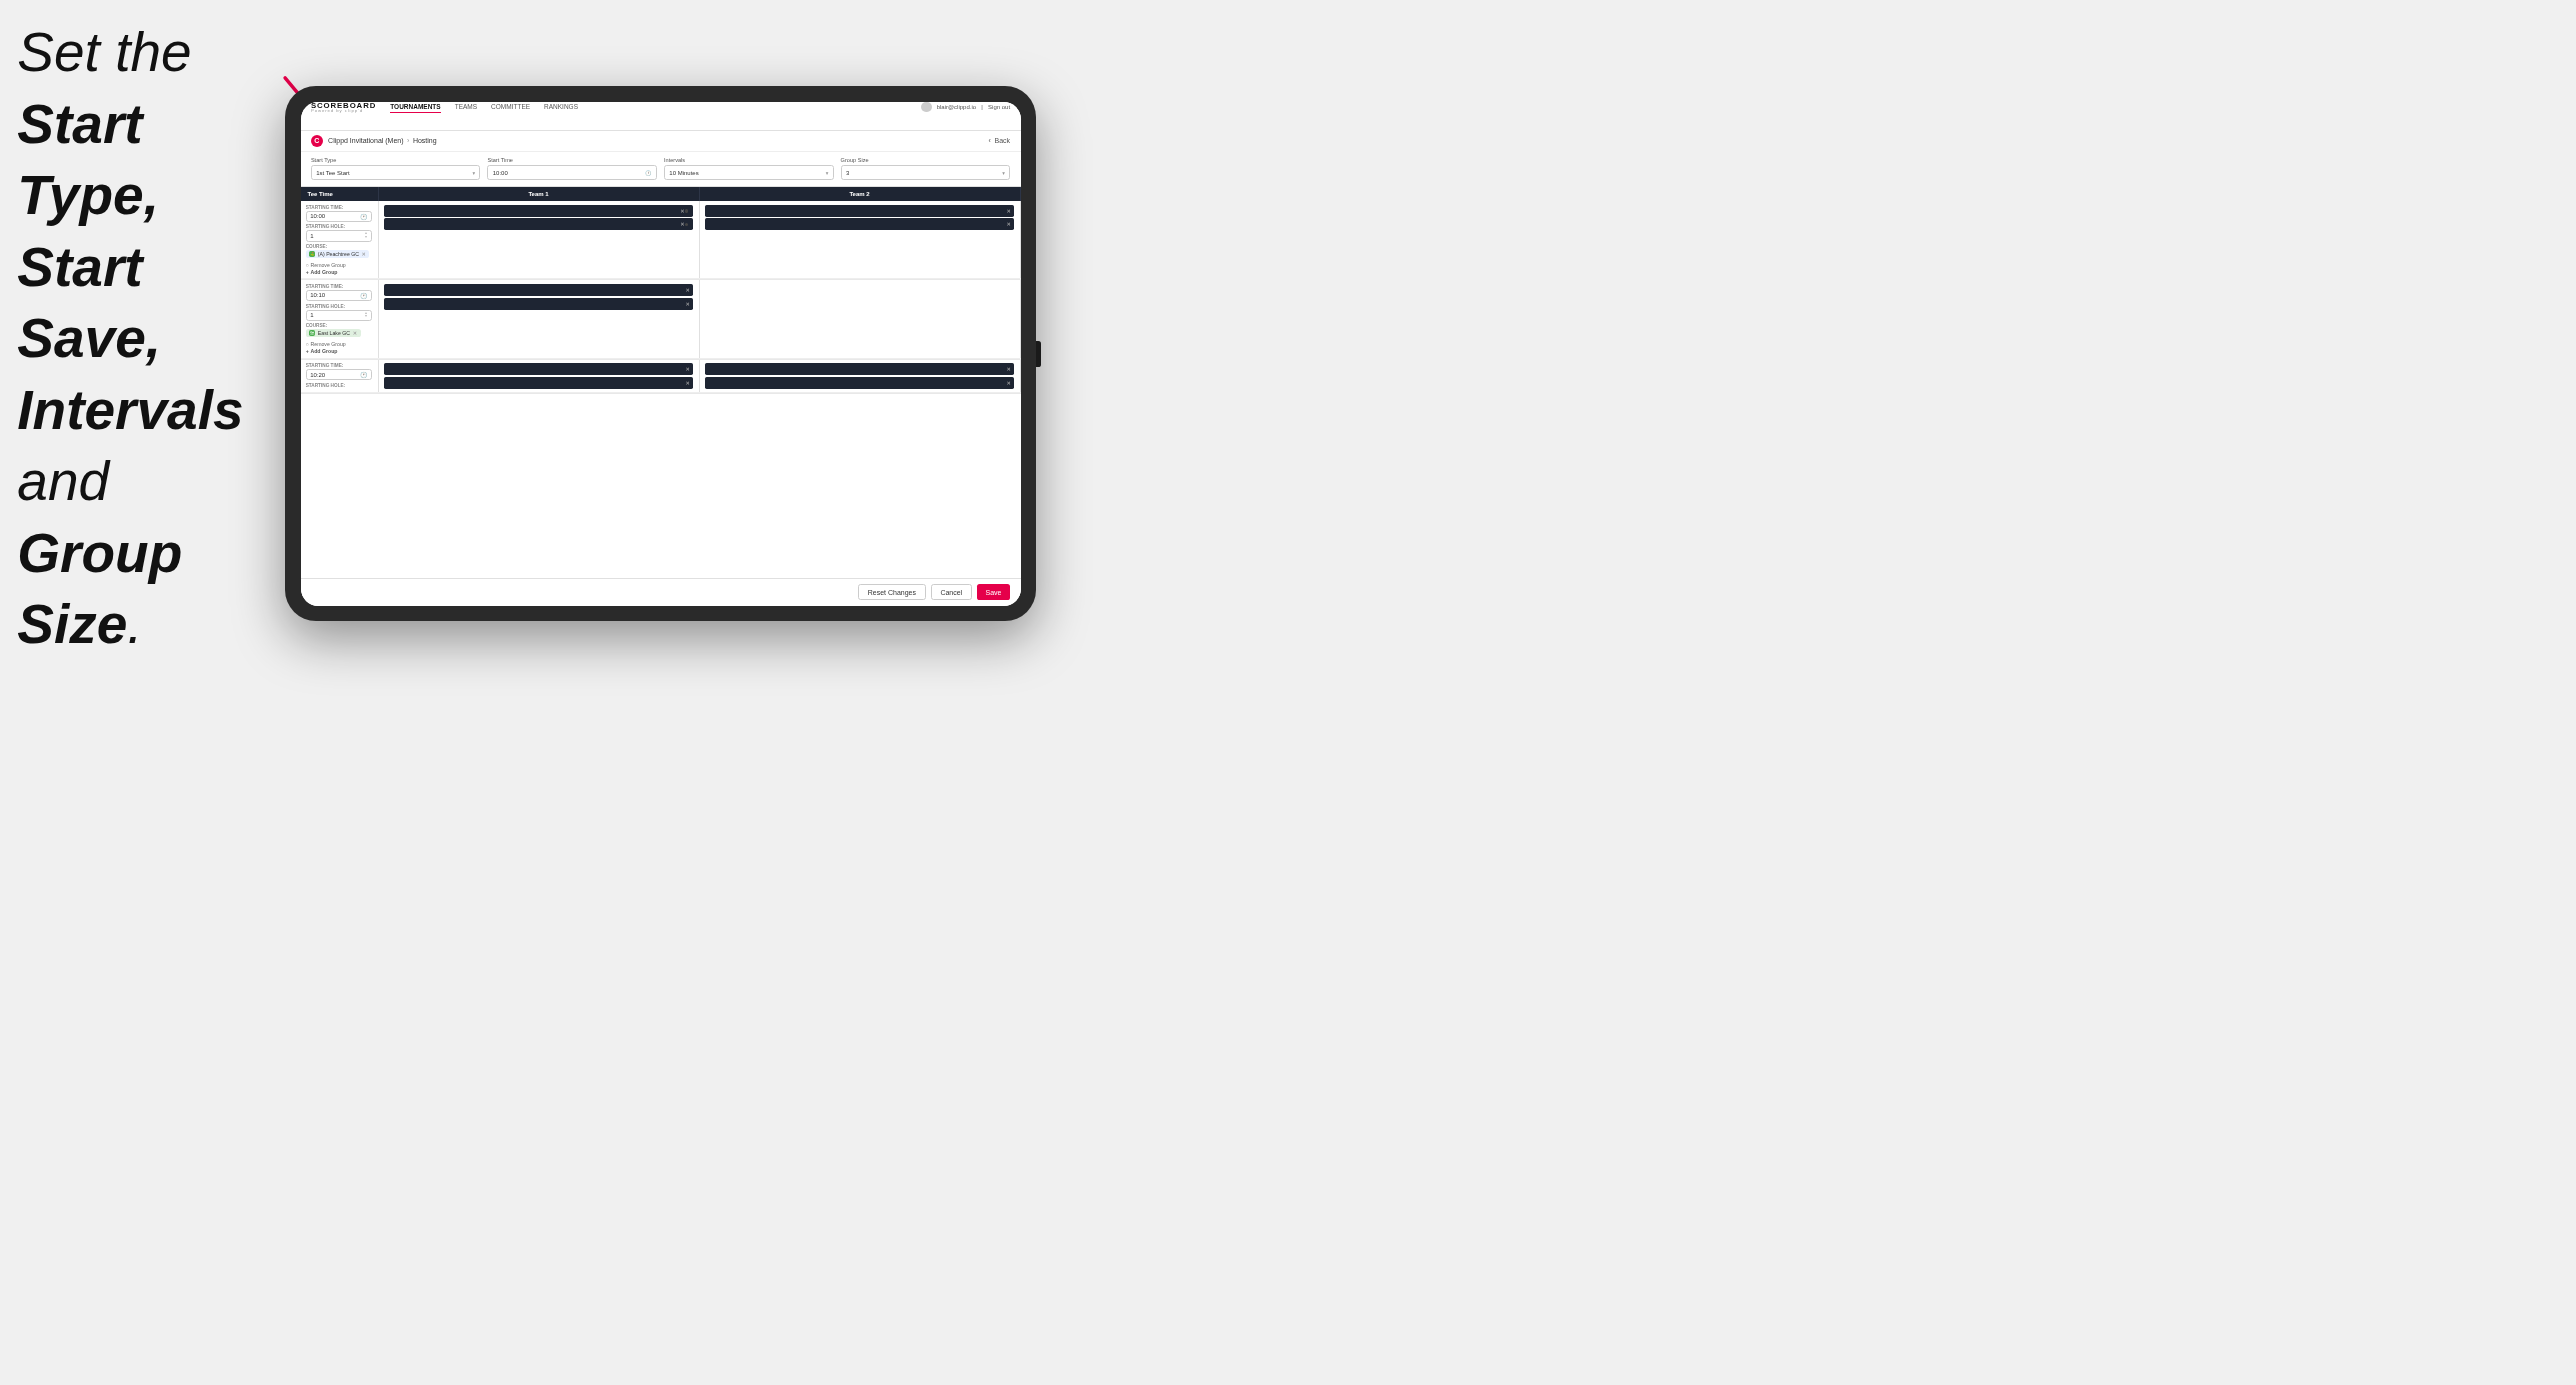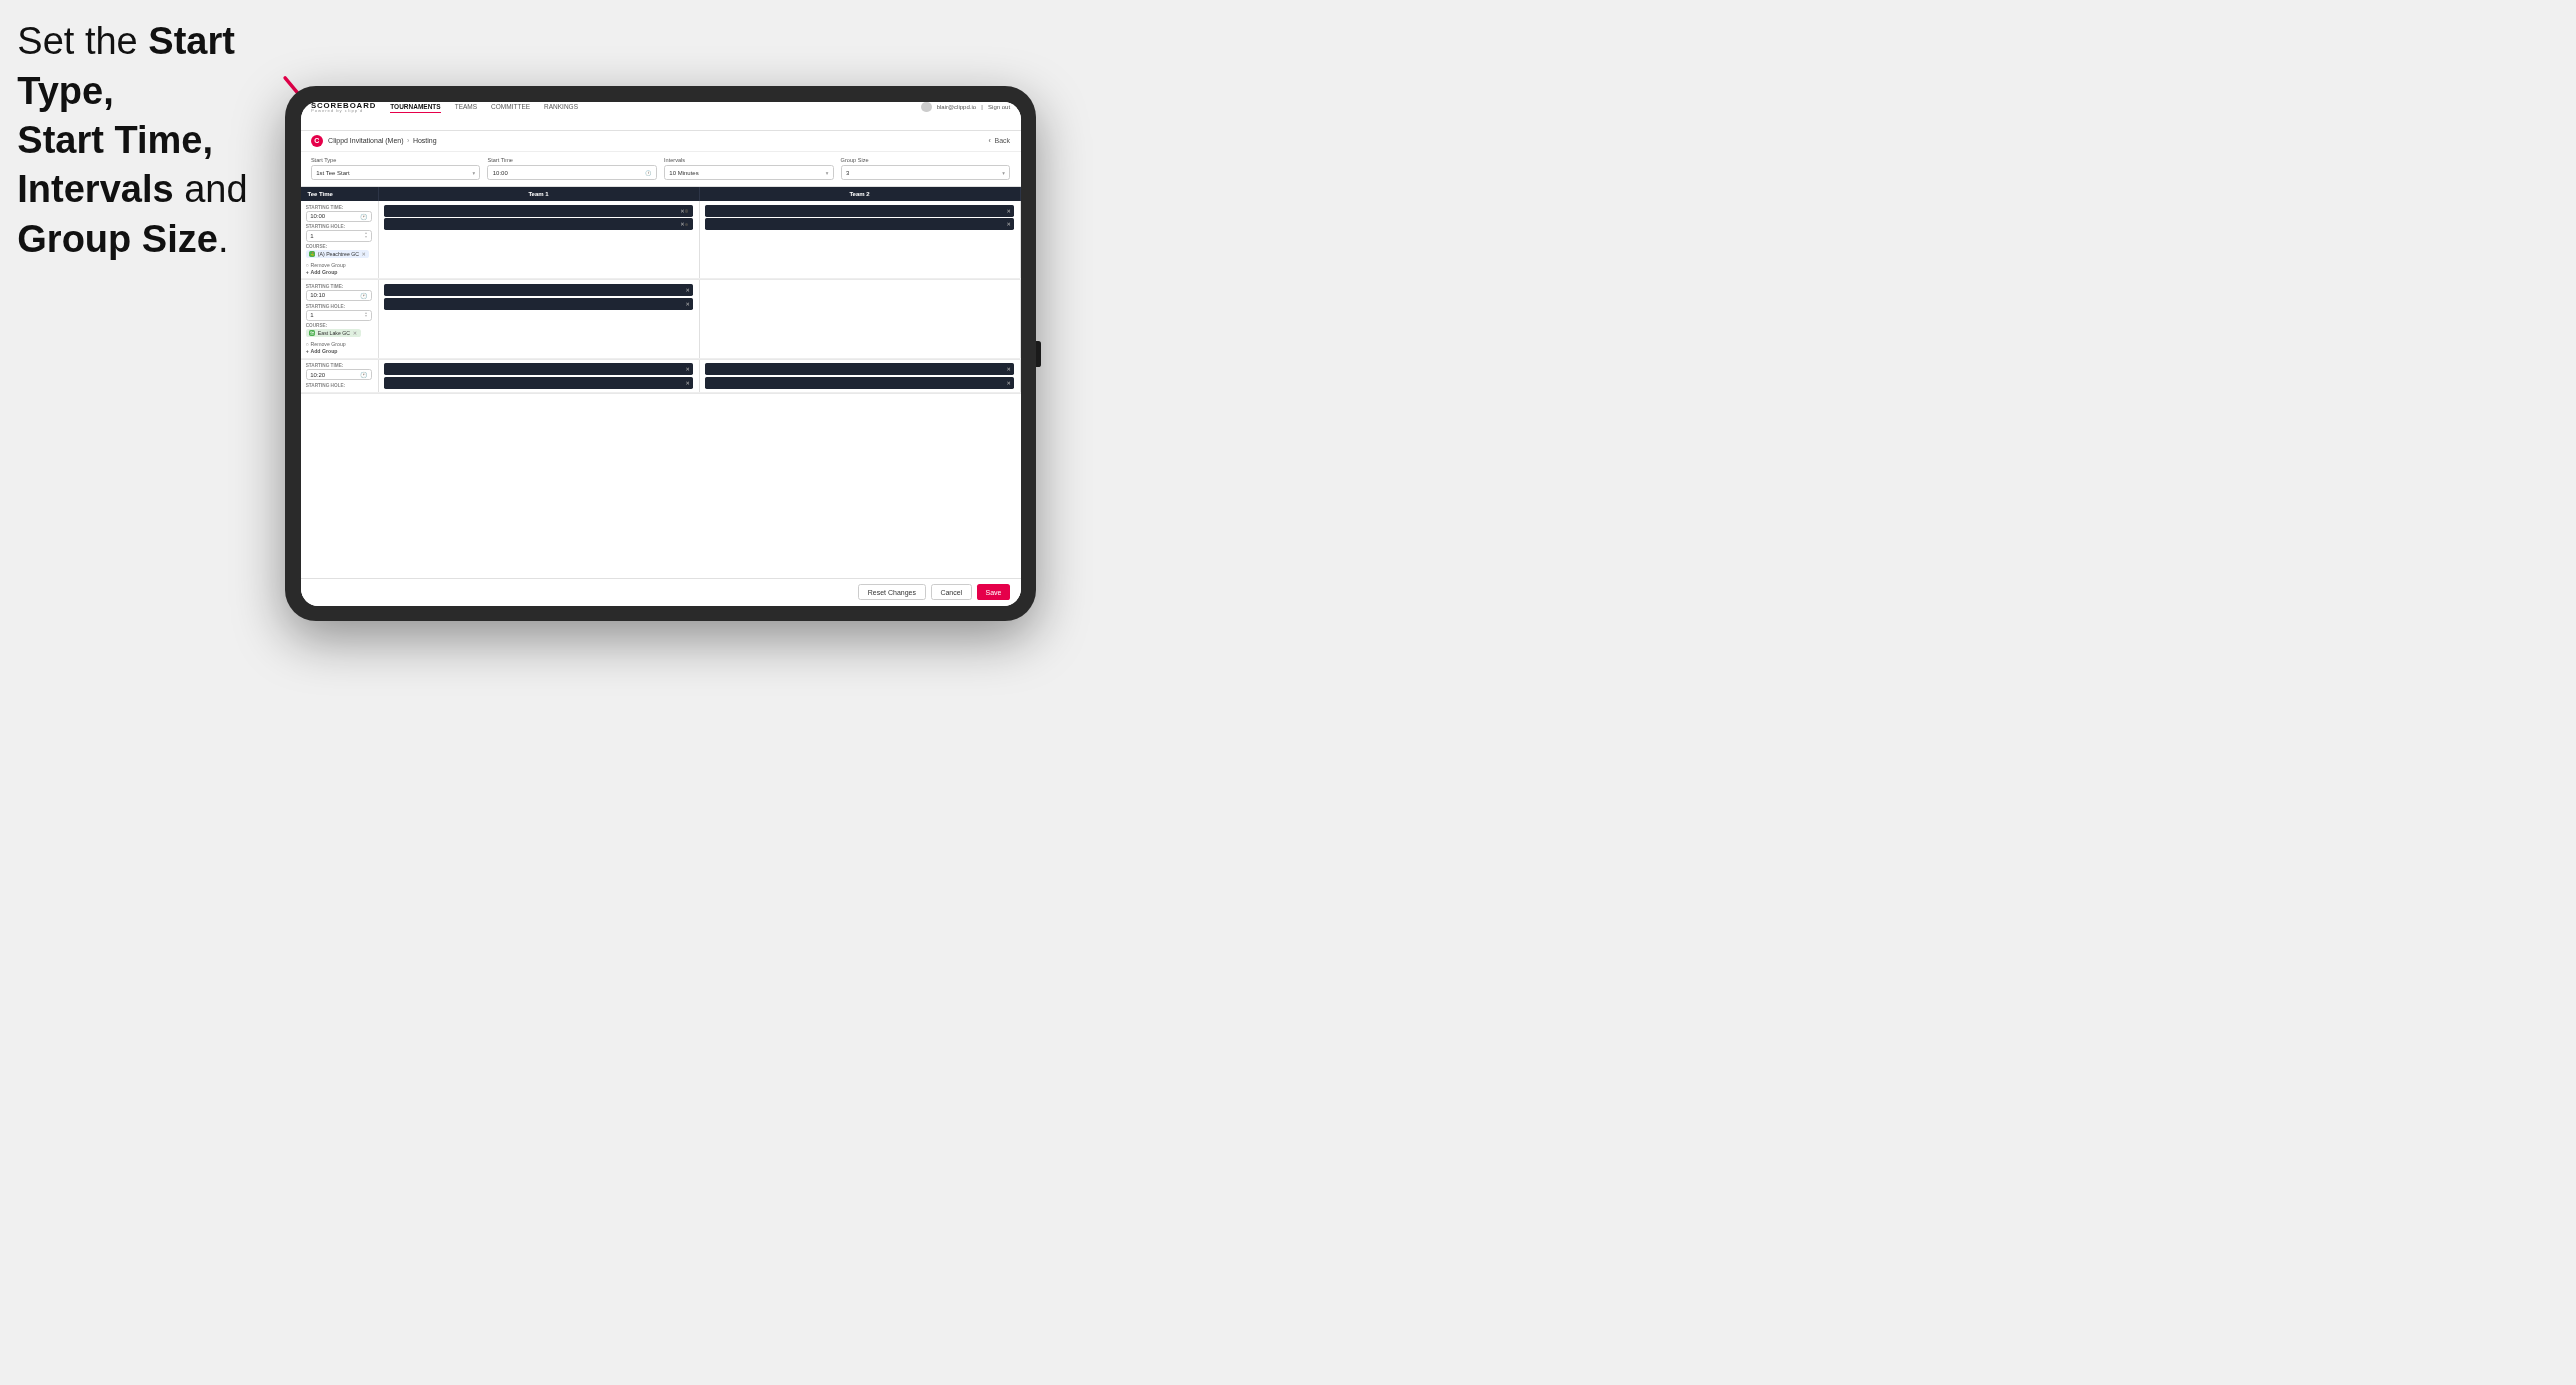--- a/index.html
+++ b/index.html
@@ -10,24 +10,25 @@
       height: 1386px;
       position: relative;
       overflow: hidden;
     }
 
     
     .annotation-text {
       position: absolute;
       left: 17.3px;
       top: 17.3px;
-      font-size: 38px;
+      font-size: 55px;
       line-height: 1.3;
       color: #111;
       width: 268px;
+      font-style: italic;
     }
     .annotation-text strong {
       font-weight: 900;
     }
 
     
     .arrow-svg {
       position: absolute;
       left: 242px;
       top: 52px;
@@ -411,21 +412,21 @@
     .table-container::-webkit-scrollbar-thumb {
       background: #ccc;
       border-radius: 1.7px;
     }
   </style>
 </head>
 <body>
 
 <div class="annotation-text">
   <span>Set the </span><strong>Start Type,</strong><br>
-  <strong>Start Time,</strong><br>
+  <strong>Start Save,</strong><br>
   <strong>Intervals</strong><span> and</span><br>
   <strong>Group Size</strong><span>.</span>
 </div>
 
 <svg class="arrow-svg" viewBox="0 0 260 260" xmlns="http://www.w3.org/2000/svg">
   <line x1="50" y1="30" x2="200" y2="210" stroke="#e5004a" stroke-width="4" stroke-linecap="round"></line>
   <polygon points="190,215 215,195 208,220" fill="#e5004a"></polygon>
 </svg>
 
 <div class="tablet-frame">

